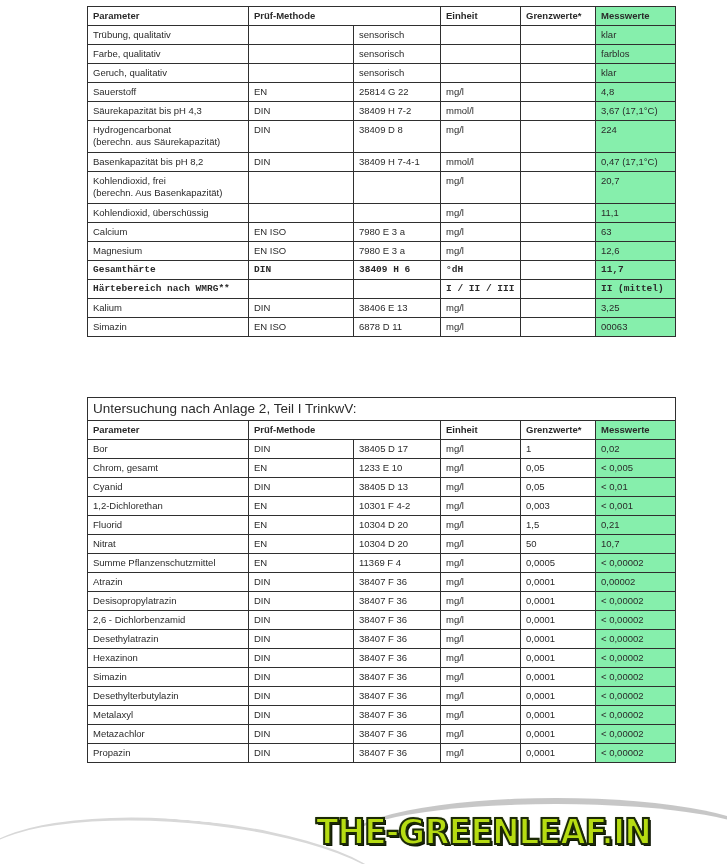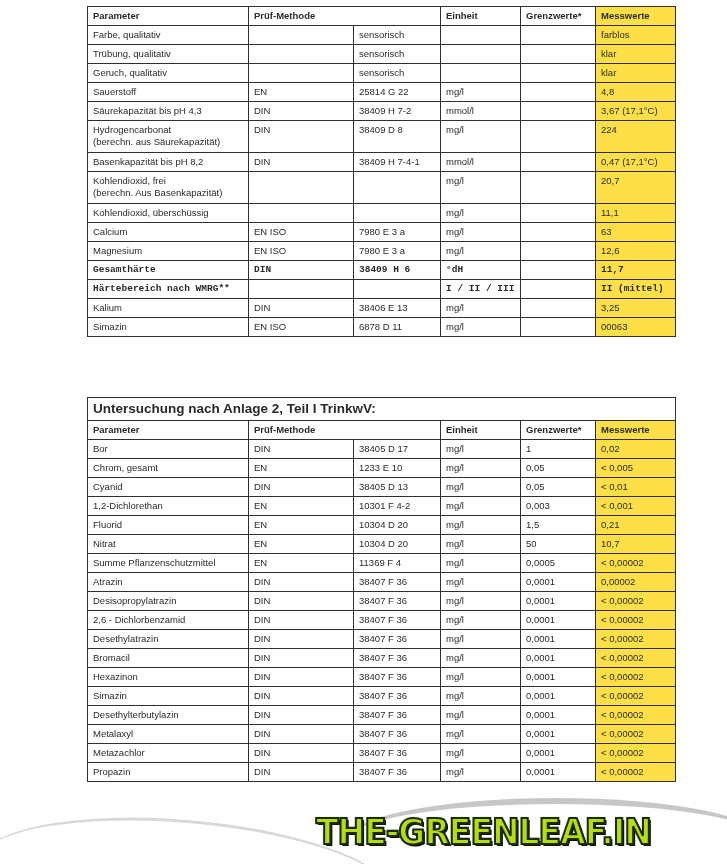--- a/index.html
+++ b/index.html
@@ -23,24 +23,24 @@
       vertical-align:top;
       line-height:12px;
       font-weight:normal;
       overflow:hidden;
       white-space:nowrap;
     }
     table.t tr { height:19px; }
     table.t tr.tall { height:32px;margin-top:29px; }
     table.t td { padding-top:3px; }
     table.t th { padding-top:3px; font-weight:bold;margin-left:30px; }
-    table.t .mw { background:#fde047; }
+    table.t .mw { background:#86efac; }
     table.t tr.bold td { font-weight:bold;font-family:Liberation Mono, monospace; }
     table.t td.title {
-      font-size:13.5px; font-weight:bold; padding-top:3px; height:19px; line-height:15px;
+      font-size:13.5px; font-weight:normal; padding-top:3px; height:19px; line-height:15px;
     }
     #t1 { top:6px; }
     #t2 { top:397px; }
     col.c1 { width:161px; } col.c2 { width:105px; } col.c3 { width:87px; }
     col.c4 { width:80px; } col.c5 { width:75px; } col.c6 { width:80px; }
 
     .logo-wrap { position:absolute; left:16px; top:790px; width:724px; height:74px; }
     .swoosh1 {
       position:absolute; left:-40px; top:30px; width:420px; height:120px;
       border-top:3px solid #d8d8d8; border-radius:50%; transform:rotate(5deg);
@@ -75,34 +75,34 @@
     <tr>
       <th>Parameter</th>
       <th colspan="2">Prüf-Methode</th>
       <th>Einheit</th>
       <th>Grenzwerte*</th>
       <th class="mw">Messwerte</th>
     </tr>
   </thead>
   <tbody id="t1-body">
       <tr>
+        <td>Trübung, qualitativ</td>
+        <td></td>
+        <td>sensorisch</td>
+        <td></td>
+        <td></td>
+        <td class="mw">klar</td>
+      </tr>
+      <tr>
         <td>Farbe, qualitativ</td>
         <td></td>
         <td>sensorisch</td>
         <td></td>
         <td></td>
         <td class="mw">farblos</td>
-      </tr>
-      <tr>
-        <td>Trübung, qualitativ</td>
-        <td></td>
-        <td>sensorisch</td>
-        <td></td>
-        <td></td>
-        <td class="mw">klar</td>
       </tr>
       <tr>
         <td>Geruch, qualitativ</td>
         <td></td>
         <td>sensorisch</td>
         <td></td>
         <td></td>
         <td class="mw">klar</td>
       </tr>
       <tr>
@@ -314,28 +314,20 @@
       </tr>
       <tr>
         <td>Desethylatrazin</td>
         <td>DIN</td>
         <td>38407 F 36</td>
         <td>mg/l</td>
         <td>0,0001</td>
         <td class="mw">&lt; 0,00002</td>
       </tr>
       <tr>
-        <td>Bromacil</td>
-        <td>DIN</td>
-        <td>38407 F 36</td>
-        <td>mg/l</td>
-        <td>0,0001</td>
-        <td class="mw">&lt; 0,00002</td>
-      </tr>
-      <tr>
         <td>Hexazinon</td>
         <td>DIN</td>
         <td>38407 F 36</td>
         <td>mg/l</td>
         <td>0,0001</td>
         <td class="mw">&lt; 0,00002</td>
       </tr>
       <tr>
         <td>Simazin</td>
         <td>DIN</td>

